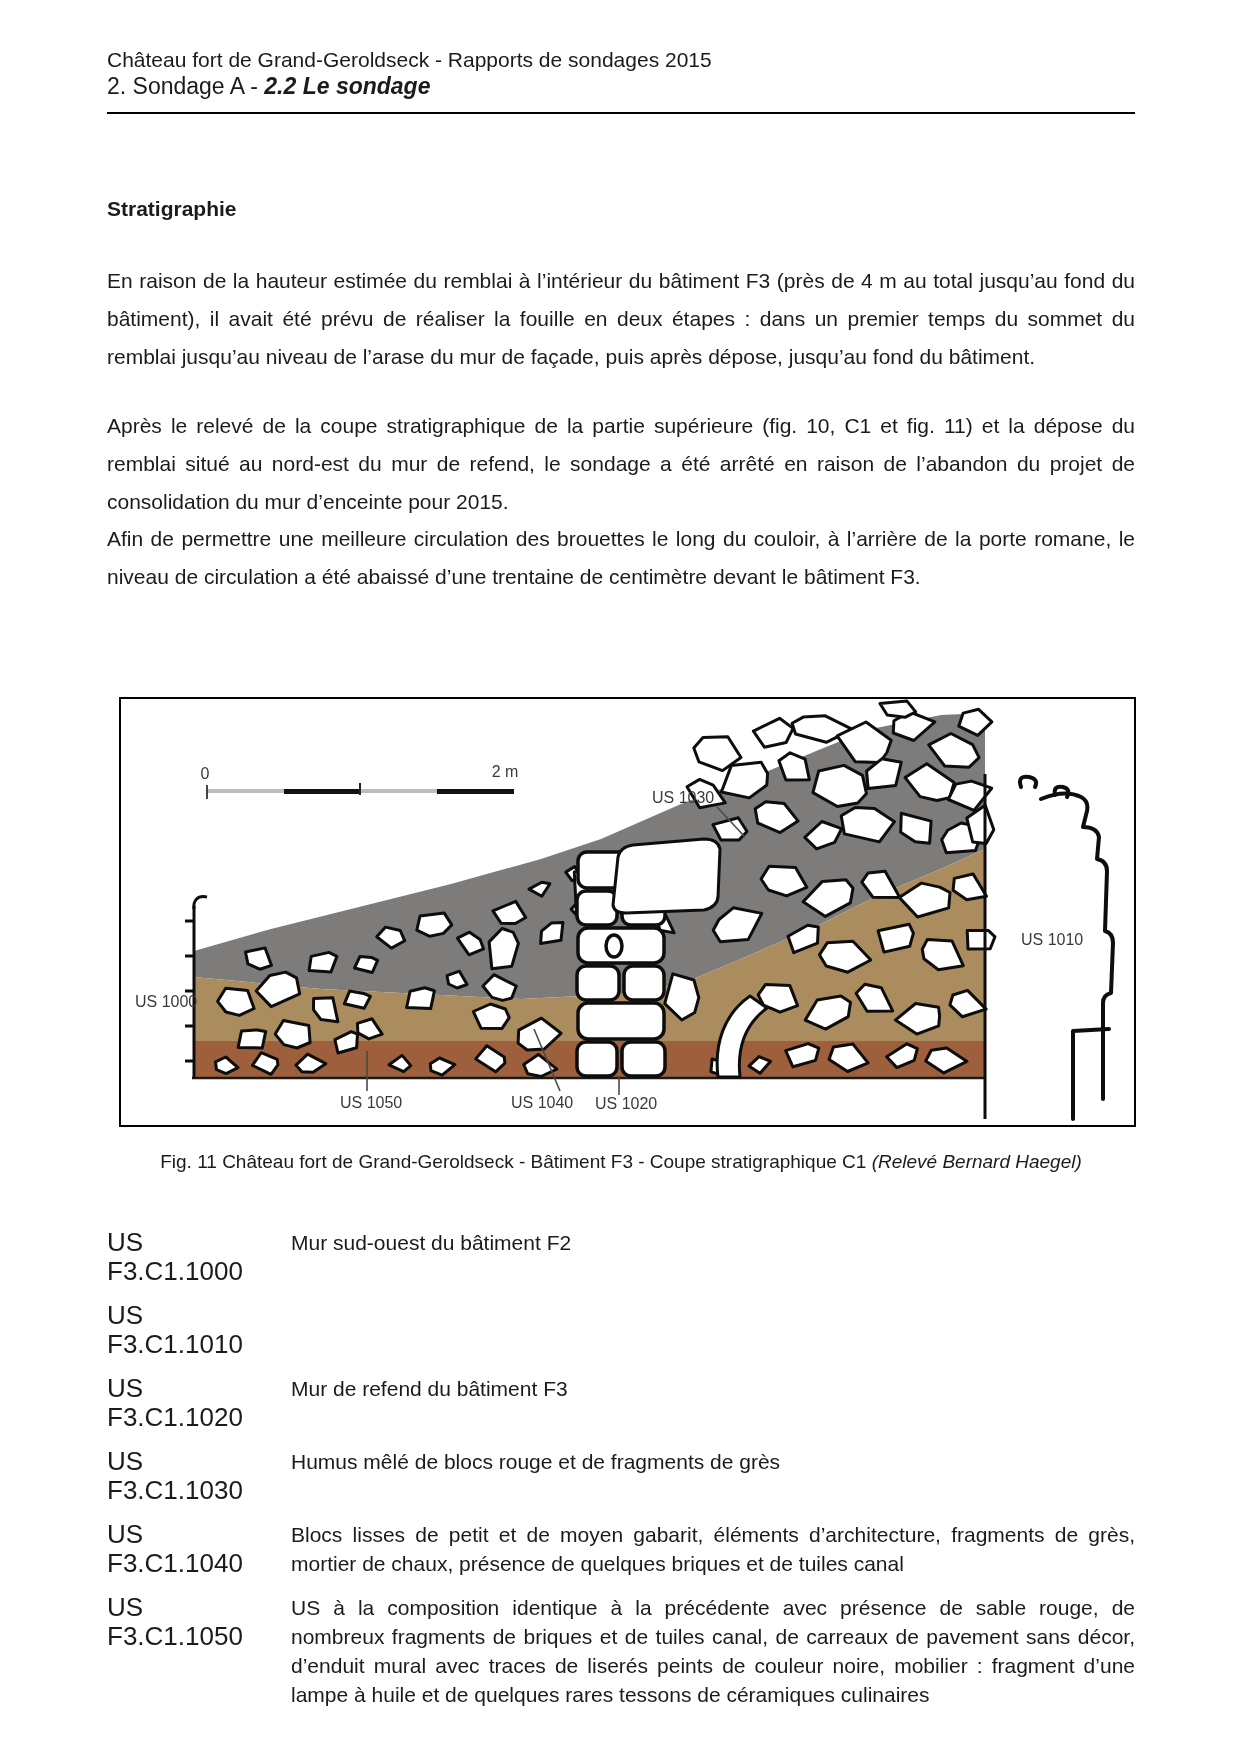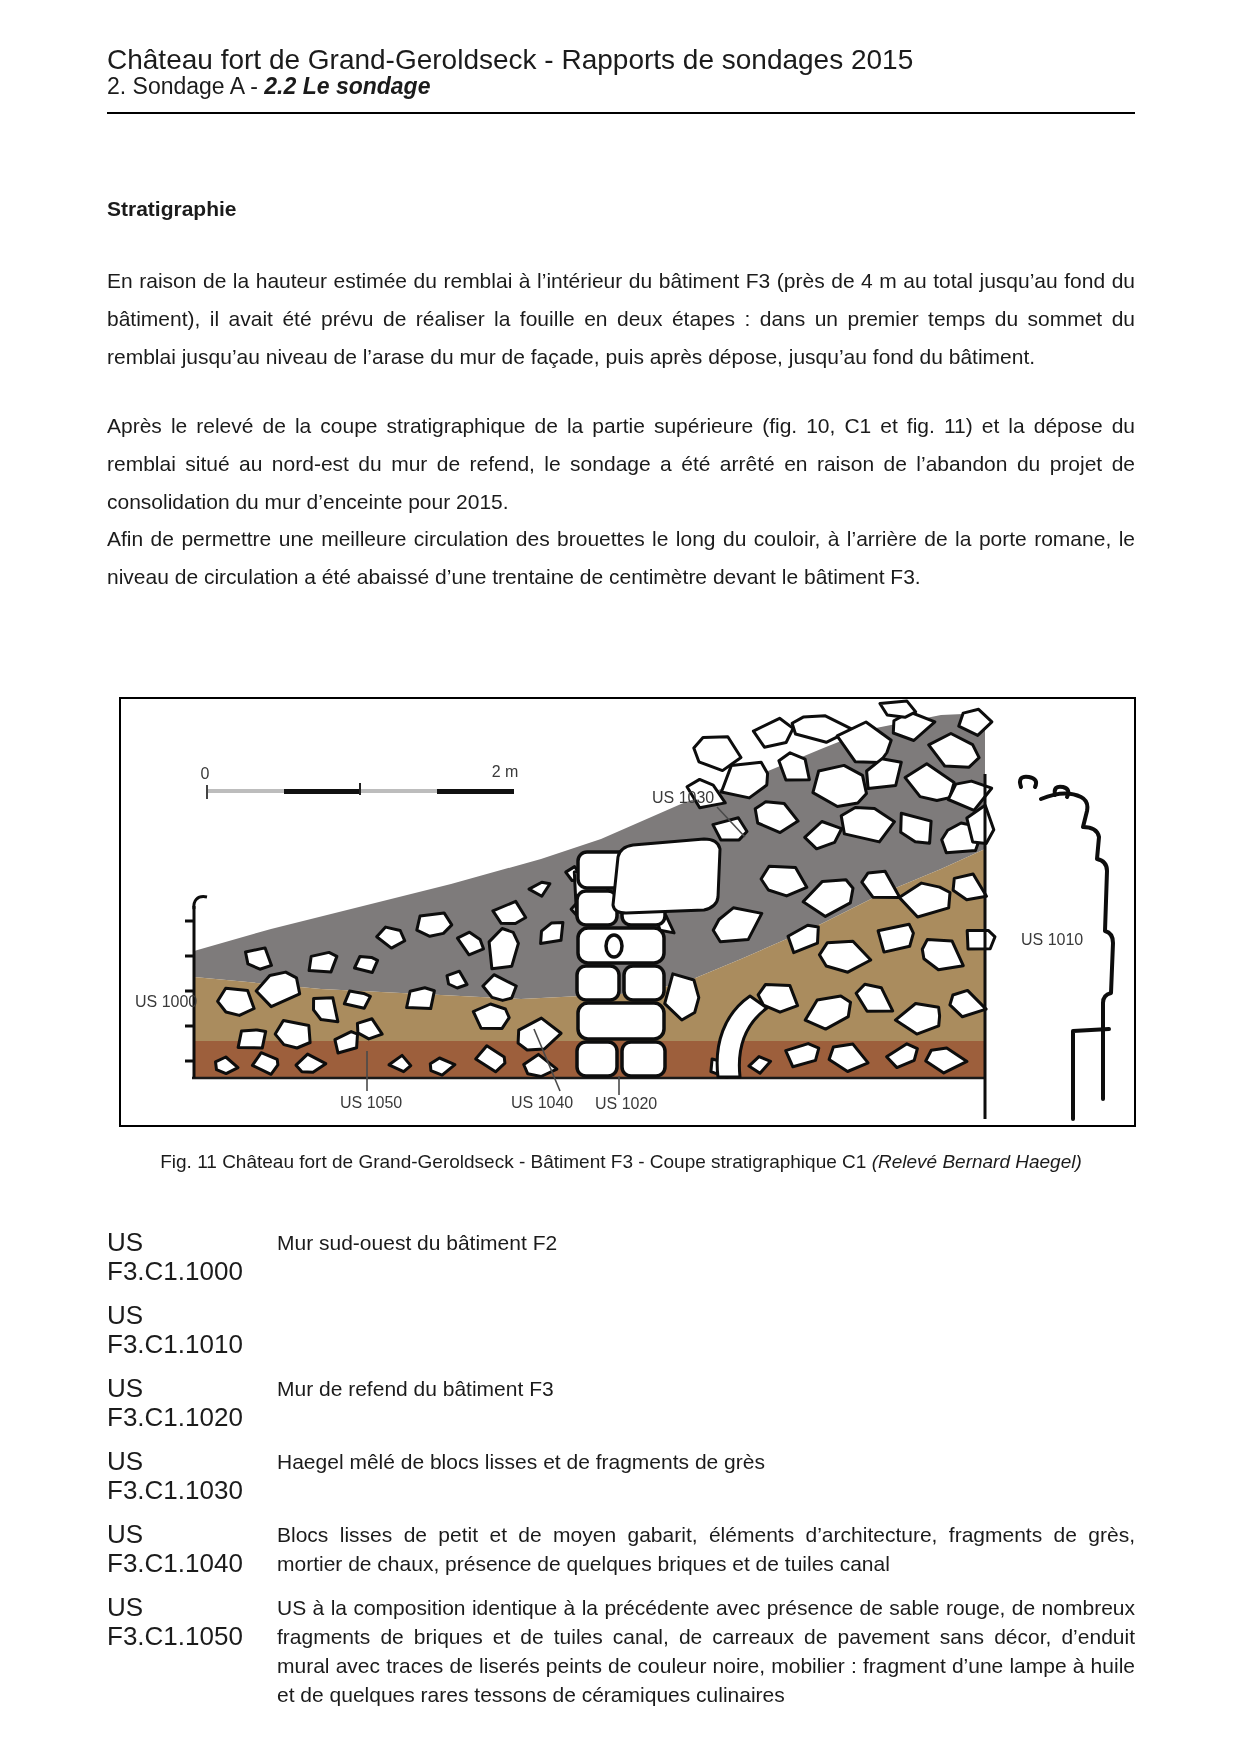--- a/index.html
+++ b/index.html
@@ -3,37 +3,37 @@
 <meta charset="utf-8">
 <style>
   html,body{margin:0;padding:0;background:#ffffff;}
   .page{
     position:relative;width:1241px;height:1755px;background:#ffffff;overflow:hidden;
     font-family:"Liberation Sans",sans-serif;color:#1b1b1b;
   }
   .abs{position:absolute;}
   
   .header{left:107px;top:46px;width:1028px;padding-bottom:12px;border-bottom:2px solid #000;}
-  .header .l1{font-size:28px;line-height:27px;}
+  .header .l1{font-size:21px;line-height:27px;}
   .header .l2{font-size:23px;line-height:27px;margin-top:0;}
   .header .l2 .em{font-weight:bold;font-style:italic;}
   
   .heading{left:107px;top:197px;font-size:21px;font-weight:bold;}
   .para{left:107px;width:1028px;font-size:21px;line-height:38px;text-align:justify;margin:0;}
   .p1{top:262px;} .p2{top:407px;} .p3{top:520px;}
   
   .figure{left:119px;top:697px;width:1013px;height:426px;border:2px solid #000;background:#fff;}
   .figure svg{display:block;}
   .caption{left:107px;top:1151px;width:1028px;text-align:center;font-size:19px;}
   .caption .credit{font-style:italic;}
   
   .us-list{left:107px;top:1228px;width:1028px;}
   .us-row{display:flex;margin-bottom:15px;}
   .us-code{width:170px;flex:0 0 170px;font-size:26px;line-height:29px;}
-  .us-desc{flex:1;font-size:21px;line-height:29px;text-align:justify;}
+  .us-desc{flex:1;font-size:21px;line-height:29px;text-align:justify;margin-left:14px;}
   
   .rock{fill:#ffffff;stroke:#0d0d0d;stroke-width:3;stroke-linejoin:round;}
   .stone{fill:#ffffff;stroke:#0d0d0d;stroke-width:3.5;stroke-linejoin:round;}
   .outline{fill:none;stroke:#0d0d0d;stroke-width:4;stroke-linecap:round;stroke-linejoin:round;}
   .thinline{stroke:#1a1a1a;stroke-width:2.5;}
   .figlabel{font-family:"Liberation Sans",sans-serif;font-size:16px;fill:#3a3a3a;}
   .leader{stroke:#4a4a4a;stroke-width:1.6;fill:none;}
 </style>
 </head>
 <body>
@@ -223,21 +223,21 @@
     </div>
     <div class="us-row">
       <div class="us-code">US F3.C1.1010</div>
     </div>
     <div class="us-row">
       <div class="us-code">US F3.C1.1020</div>
       <div class="us-desc">Mur de refend du bâtiment F3</div>
     </div>
     <div class="us-row">
       <div class="us-code">US F3.C1.1030</div>
-      <div class="us-desc">Haegel mêlé de blocs lisses et de fragments de grès</div>
+      <div class="us-desc">Humus mêlé de blocs rouge et de fragments de grès</div>
     </div>
     <div class="us-row">
       <div class="us-code">US F3.C1.1040</div>
       <div class="us-desc">Blocs lisses de petit et de moyen gabarit, éléments d’architecture, fragments de grès, mortier de chaux, présence de quelques briques et de tuiles canal</div>
     </div>
     <div class="us-row">
       <div class="us-code">US F3.C1.1050</div>
       <div class="us-desc">US à la composition identique à la précédente avec présence de sable rouge, de nombreux fragments de briques et de tuiles canal, de carreaux de pavement sans décor, d’enduit mural avec traces de liserés peints de couleur noire, mobilier : fragment d’une lampe à huile et de quelques rares tessons de céramiques culinaires</div>
     </div>
   </div>

